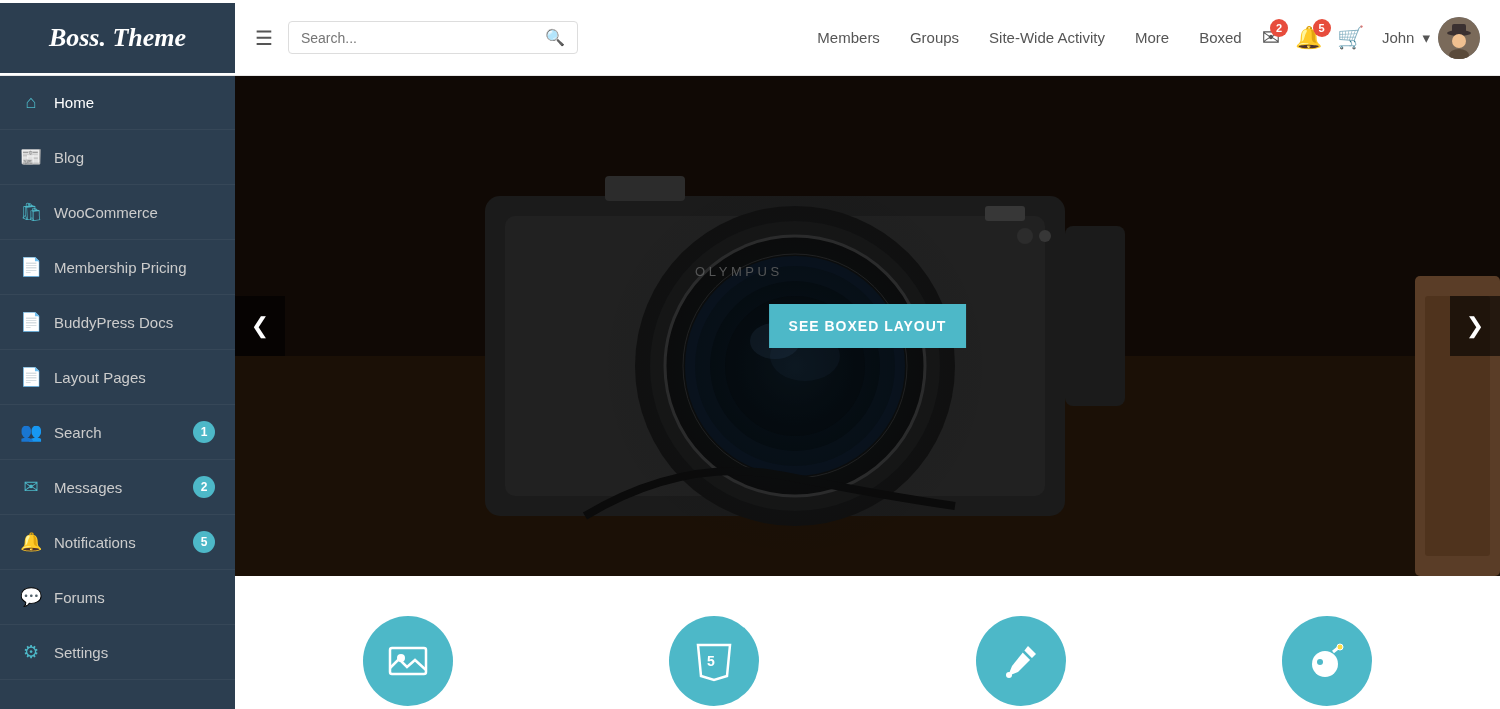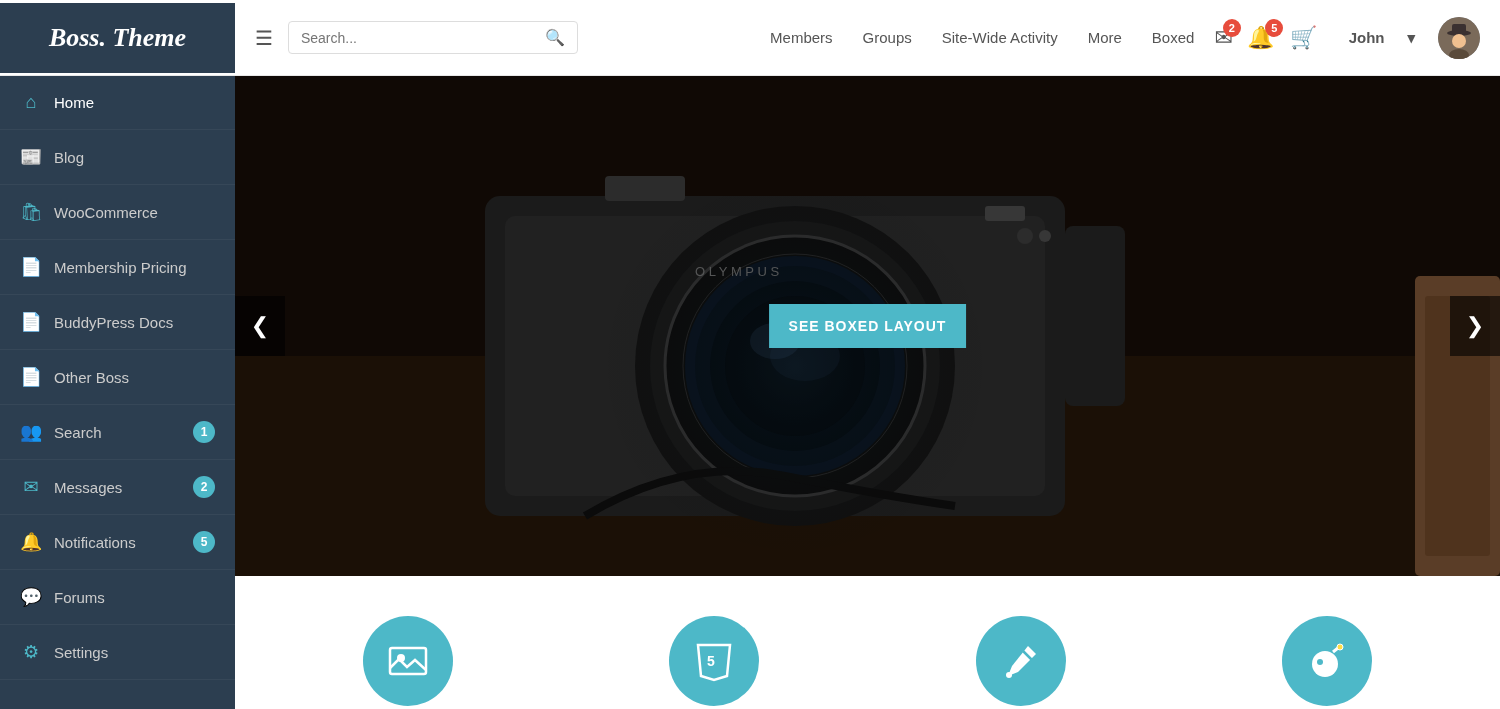--- a/index.html
+++ b/index.html
@@ -94,24 +94,23 @@
       height: 18px;
       font-size: 11px;
       display: flex;
       align-items: center;
       justify-content: center;
       font-weight: bold;
     }
     .nav-user {
       display: flex;
       align-items: center;
-      gap: 23px;
-      cursor: pointer;
-      margin-left: 16px;
-      font-weight: bold;
+      gap: 8px;
+      cursor: pointer;
+      margin-left: 2px;
     }
     .nav-user span { color: #555; font-size: 15px; }
     .nav-avatar {
       width: 42px;
       height: 42px;
       border-radius: 50%;
       background: #888;
       overflow: hidden;
       display: flex;
       align-items: center;
@@ -334,21 +333,21 @@
       <span>Membership Pricing</span>
     </div>
 
     <div class="sidebar-item">
       <span class="sidebar-icon">📄</span>
       <span>BuddyPress Docs</span>
     </div>
 
     <div class="sidebar-item">
       <span class="sidebar-icon">📄</span>
-      <span>Other Boss</span>
+      <span>Layout Pages</span>
     </div>
 
     <div class="sidebar-item">
       <span class="sidebar-icon">👥</span>
       <span>Search</span>
       <span class="sidebar-badge">1</span>
     </div>
 
     <div class="sidebar-item">
       <span class="sidebar-icon">✉</span>

